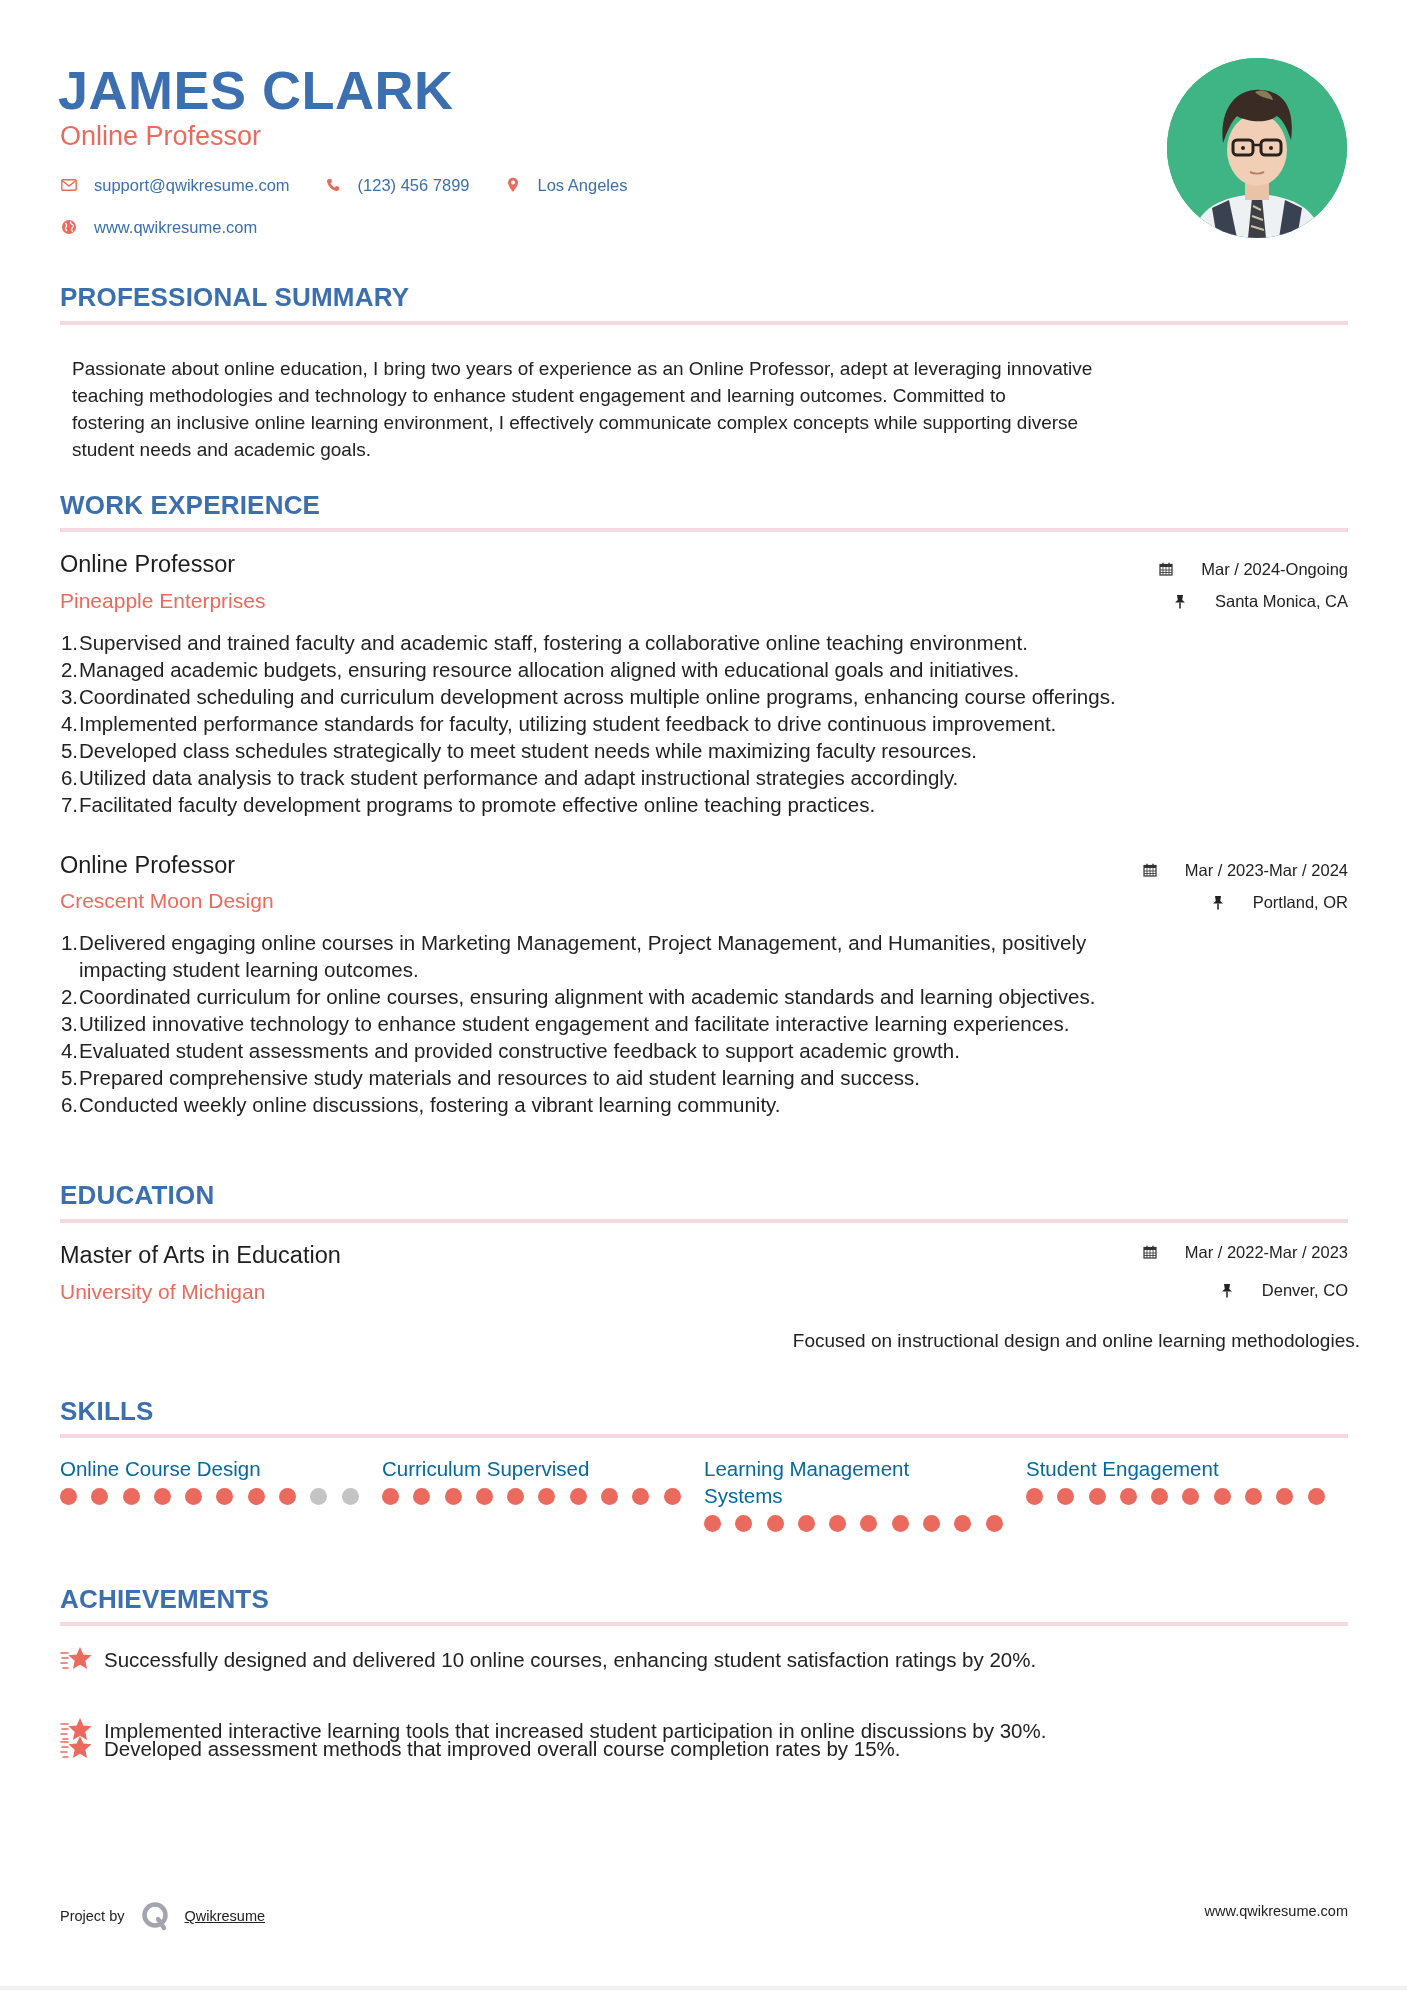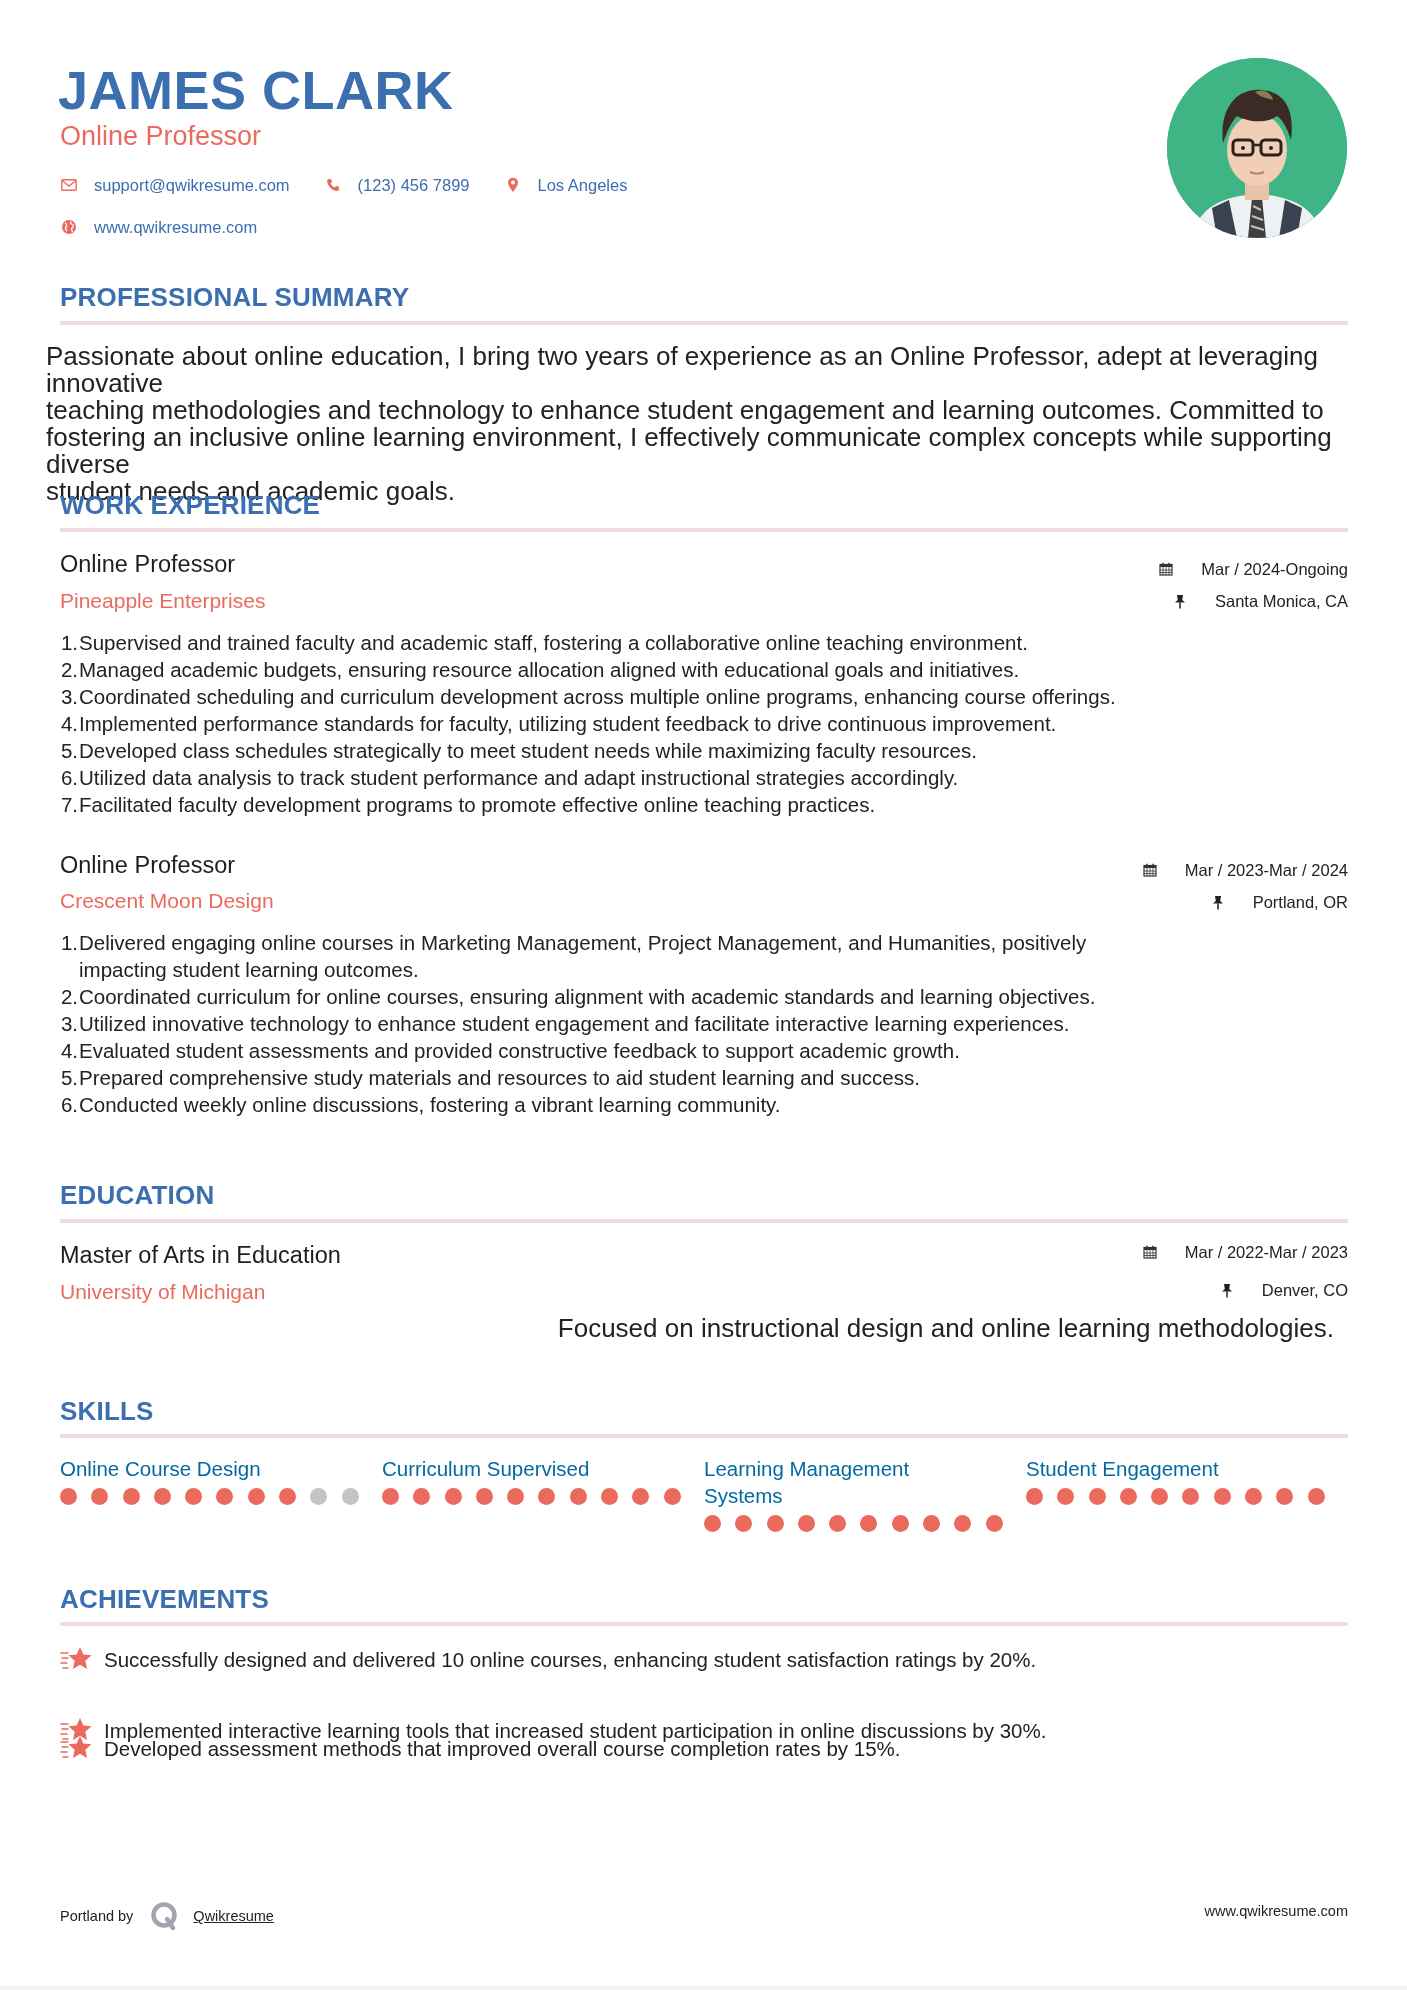--- a/index.html
+++ b/index.html
@@ -13,21 +13,21 @@
 
   .contact-row { left: 60px; display: flex; align-items: center; font-size: 16.5px; color: #3b6faf; line-height: 22px; }
   .contact-row .ci { display: inline-flex; align-items: center; margin-right: 34px; }
   .contact-row .ico { width: 18px; height: 18px; margin-right: 16px; display: inline-flex; align-items: center; justify-content: center; }
 
   .photo { left: 1167px; top: 58px; width: 180px; height: 180px; border-radius: 50%; background: #3fb586; overflow: hidden; }
 
   .sec-title { left: 60px; font-size: 26px; font-weight: bold; color: #3b6faf; line-height: 30px; letter-spacing: 0.2px; }
   .sec-rule { left: 60px; width: 1288px; height: 4px; background: #f4d9de; }
 
-  .para { left: 46px; width: 1288px; font-size: 26px; line-height: 27px; color: #222; }
+  .para { left: 72px; width: 1288px; font-size: 19px; line-height: 27px; color: #222; margin-top: 12px; }
 
   .job-title { left: 60px; font-size: 23.5px; color: #1e1e1e; line-height: 28px; }
   .company { left: 60px; font-size: 21px; color: #ea6a5e; line-height: 26px; }
   .meta { right: 59px; font-size: 16.5px; color: #222; display: flex; align-items: center; justify-content: flex-end; line-height: 22px; gap: 19px; }
   .meta .mi { width: 16px; height: 16px; margin-right: 8px; display: inline-flex; align-items: center; justify-content: center; }
 
   .bullets { left: 60px; width: 1288px; list-style: none; font-size: 20.5px; line-height: 27px; color: #222; }
   .bullets li { display: flex; }
   .bullets .num { width: 18px; flex: none; text-align: right; margin-right: 0px; }
   .bullets .txt { padding-left: 1px; }
@@ -351,21 +351,21 @@
   </div>
   <div class="abs ach" style="top:1733px;">
     <svg class="star" viewBox="0 0 33 30">
         <path d="M1 9 H8 M2 14 H8 M1 19 H7 M3 24 H8" stroke="#ea6a5e" stroke-width="1.6" stroke-linecap="round"></path>
         <path d="M20 3 L23.3 10.5 L31.5 11.3 L25.3 16.8 L27.1 25 L20 20.8 L12.9 25 L14.7 16.8 L8.5 11.3 L16.7 10.5 Z" fill="#ea6a5e"></path>
       </svg>
     <span>Developed assessment methods that improved overall course completion rates by 15%.</span>
   </div>
 
   <div class="abs footer-left">
-    <span>Portland by</span>
+    <span>Project by</span>
     <svg class="logo" viewBox="0 0 32 32">
         <circle cx="15" cy="15" r="10.5" fill="none" stroke="#a3a5ae" stroke-width="4.5"></circle>
         <path d="M18 19 L24 28" stroke="#a3a5ae" stroke-width="4.5" stroke-linecap="round"></path>
       </svg>
     <a>Qwikresume</a>
   </div>
   <div class="abs footer-right">www.qwikresume.com</div>
   <div class="abs bottom-bar"></div>
 </div>
 

